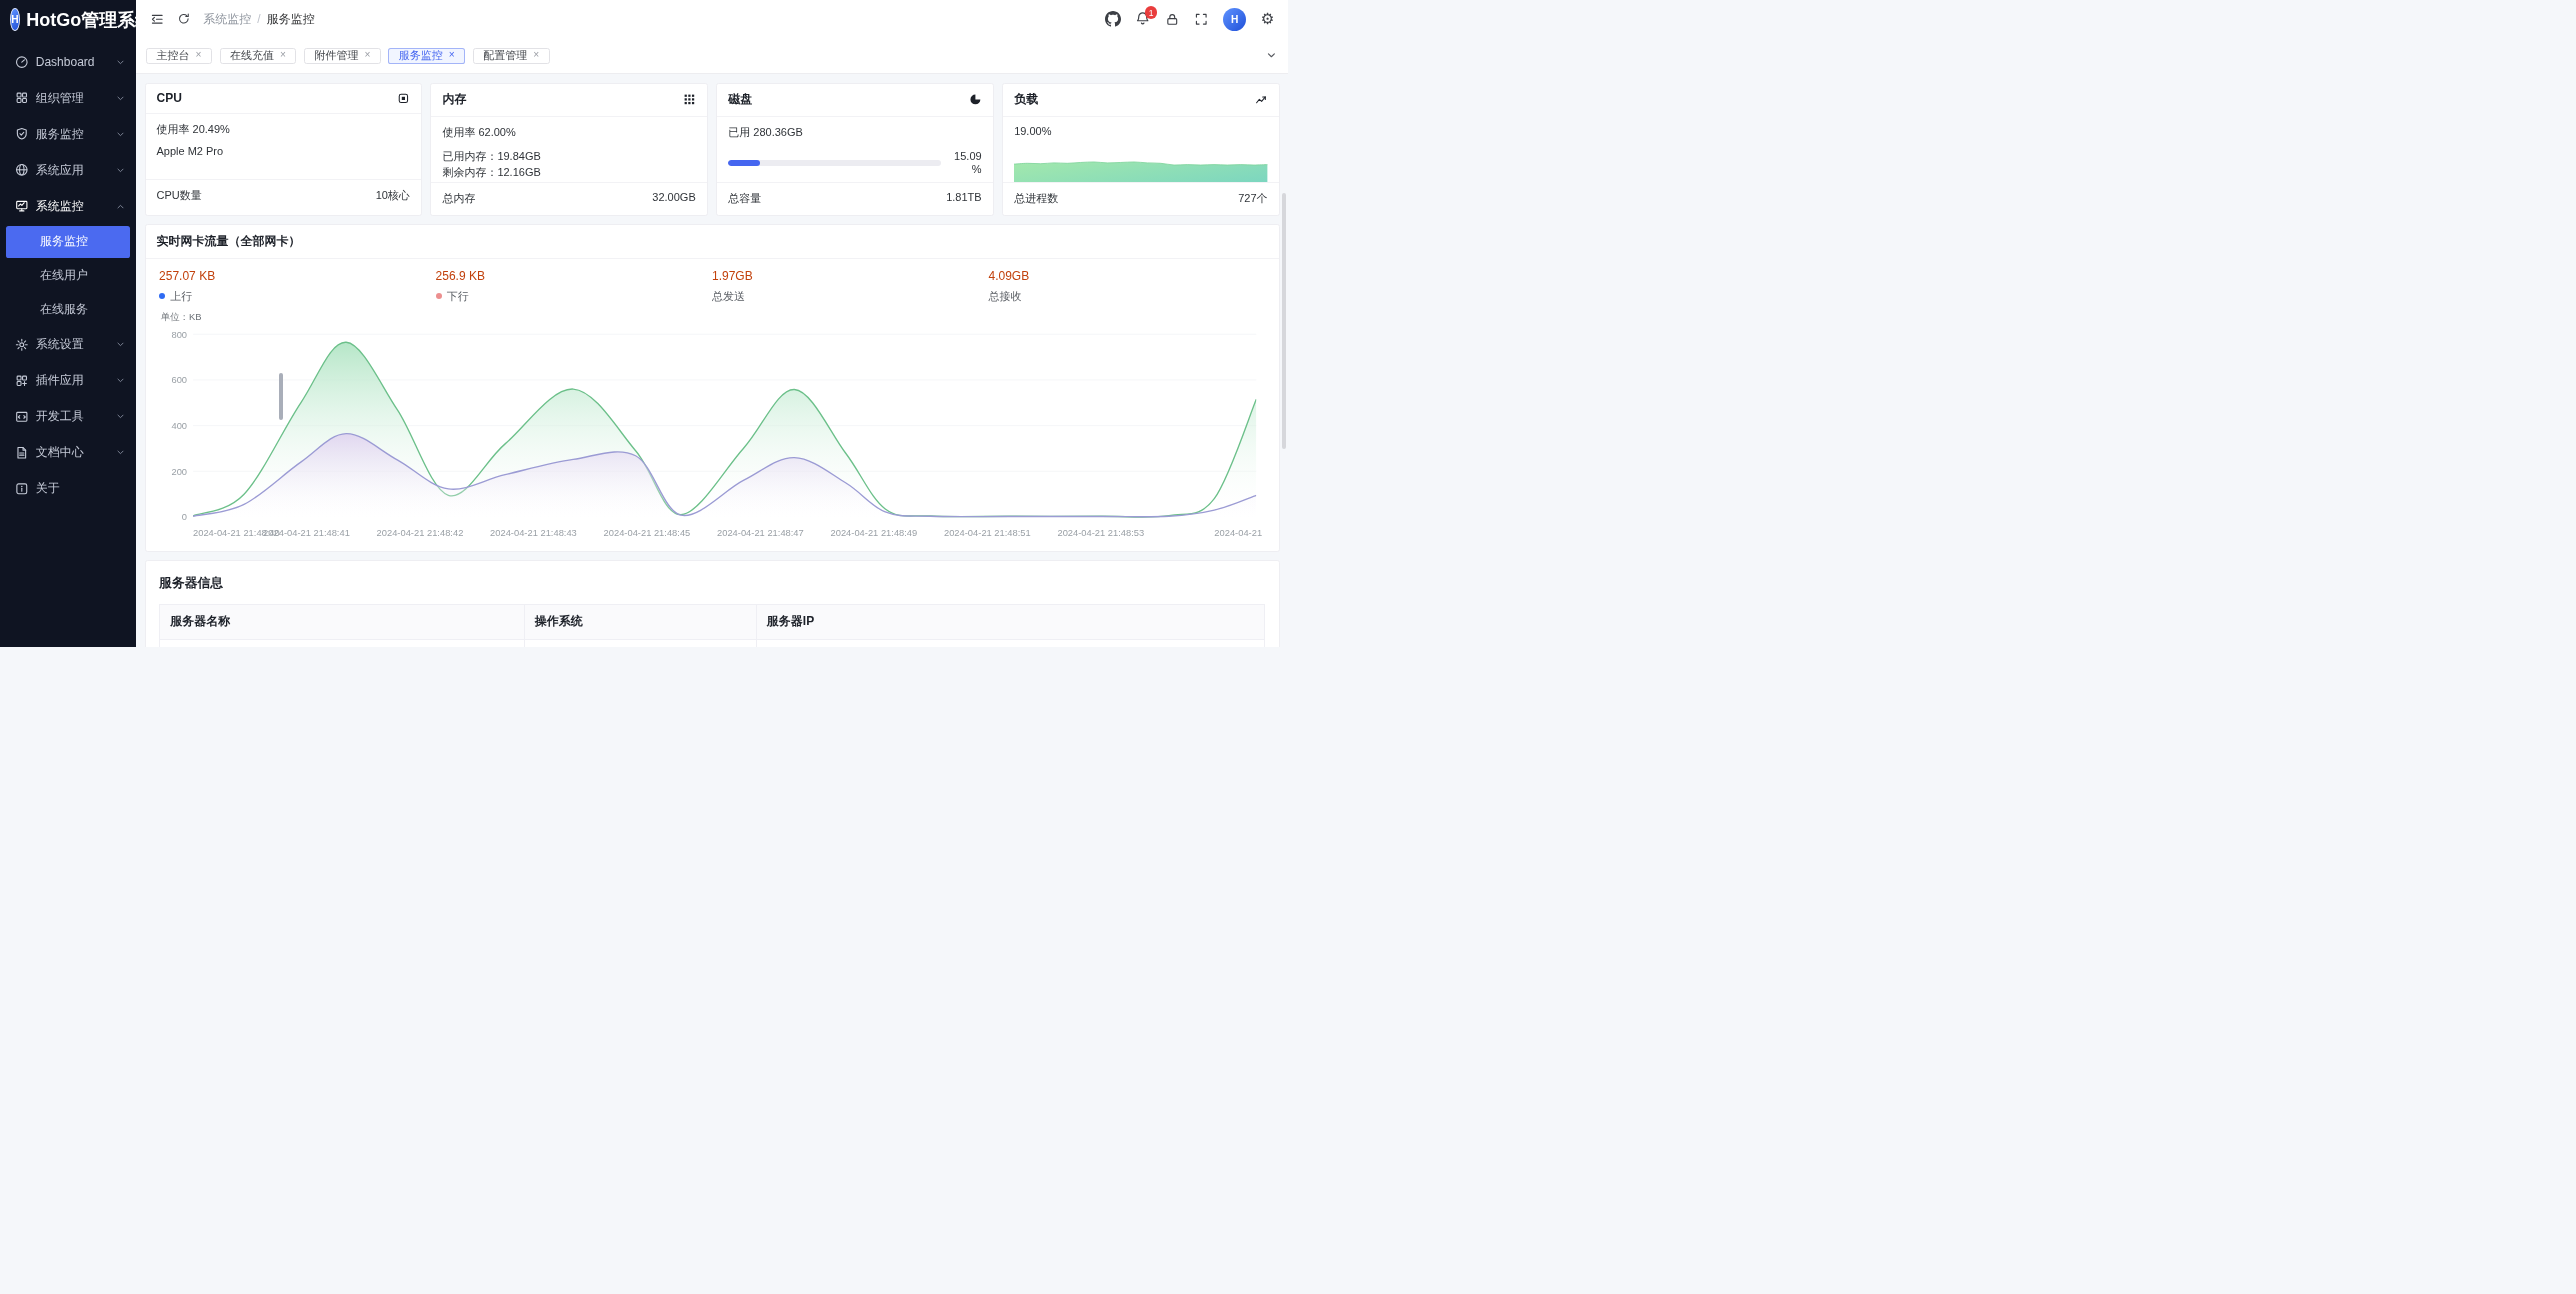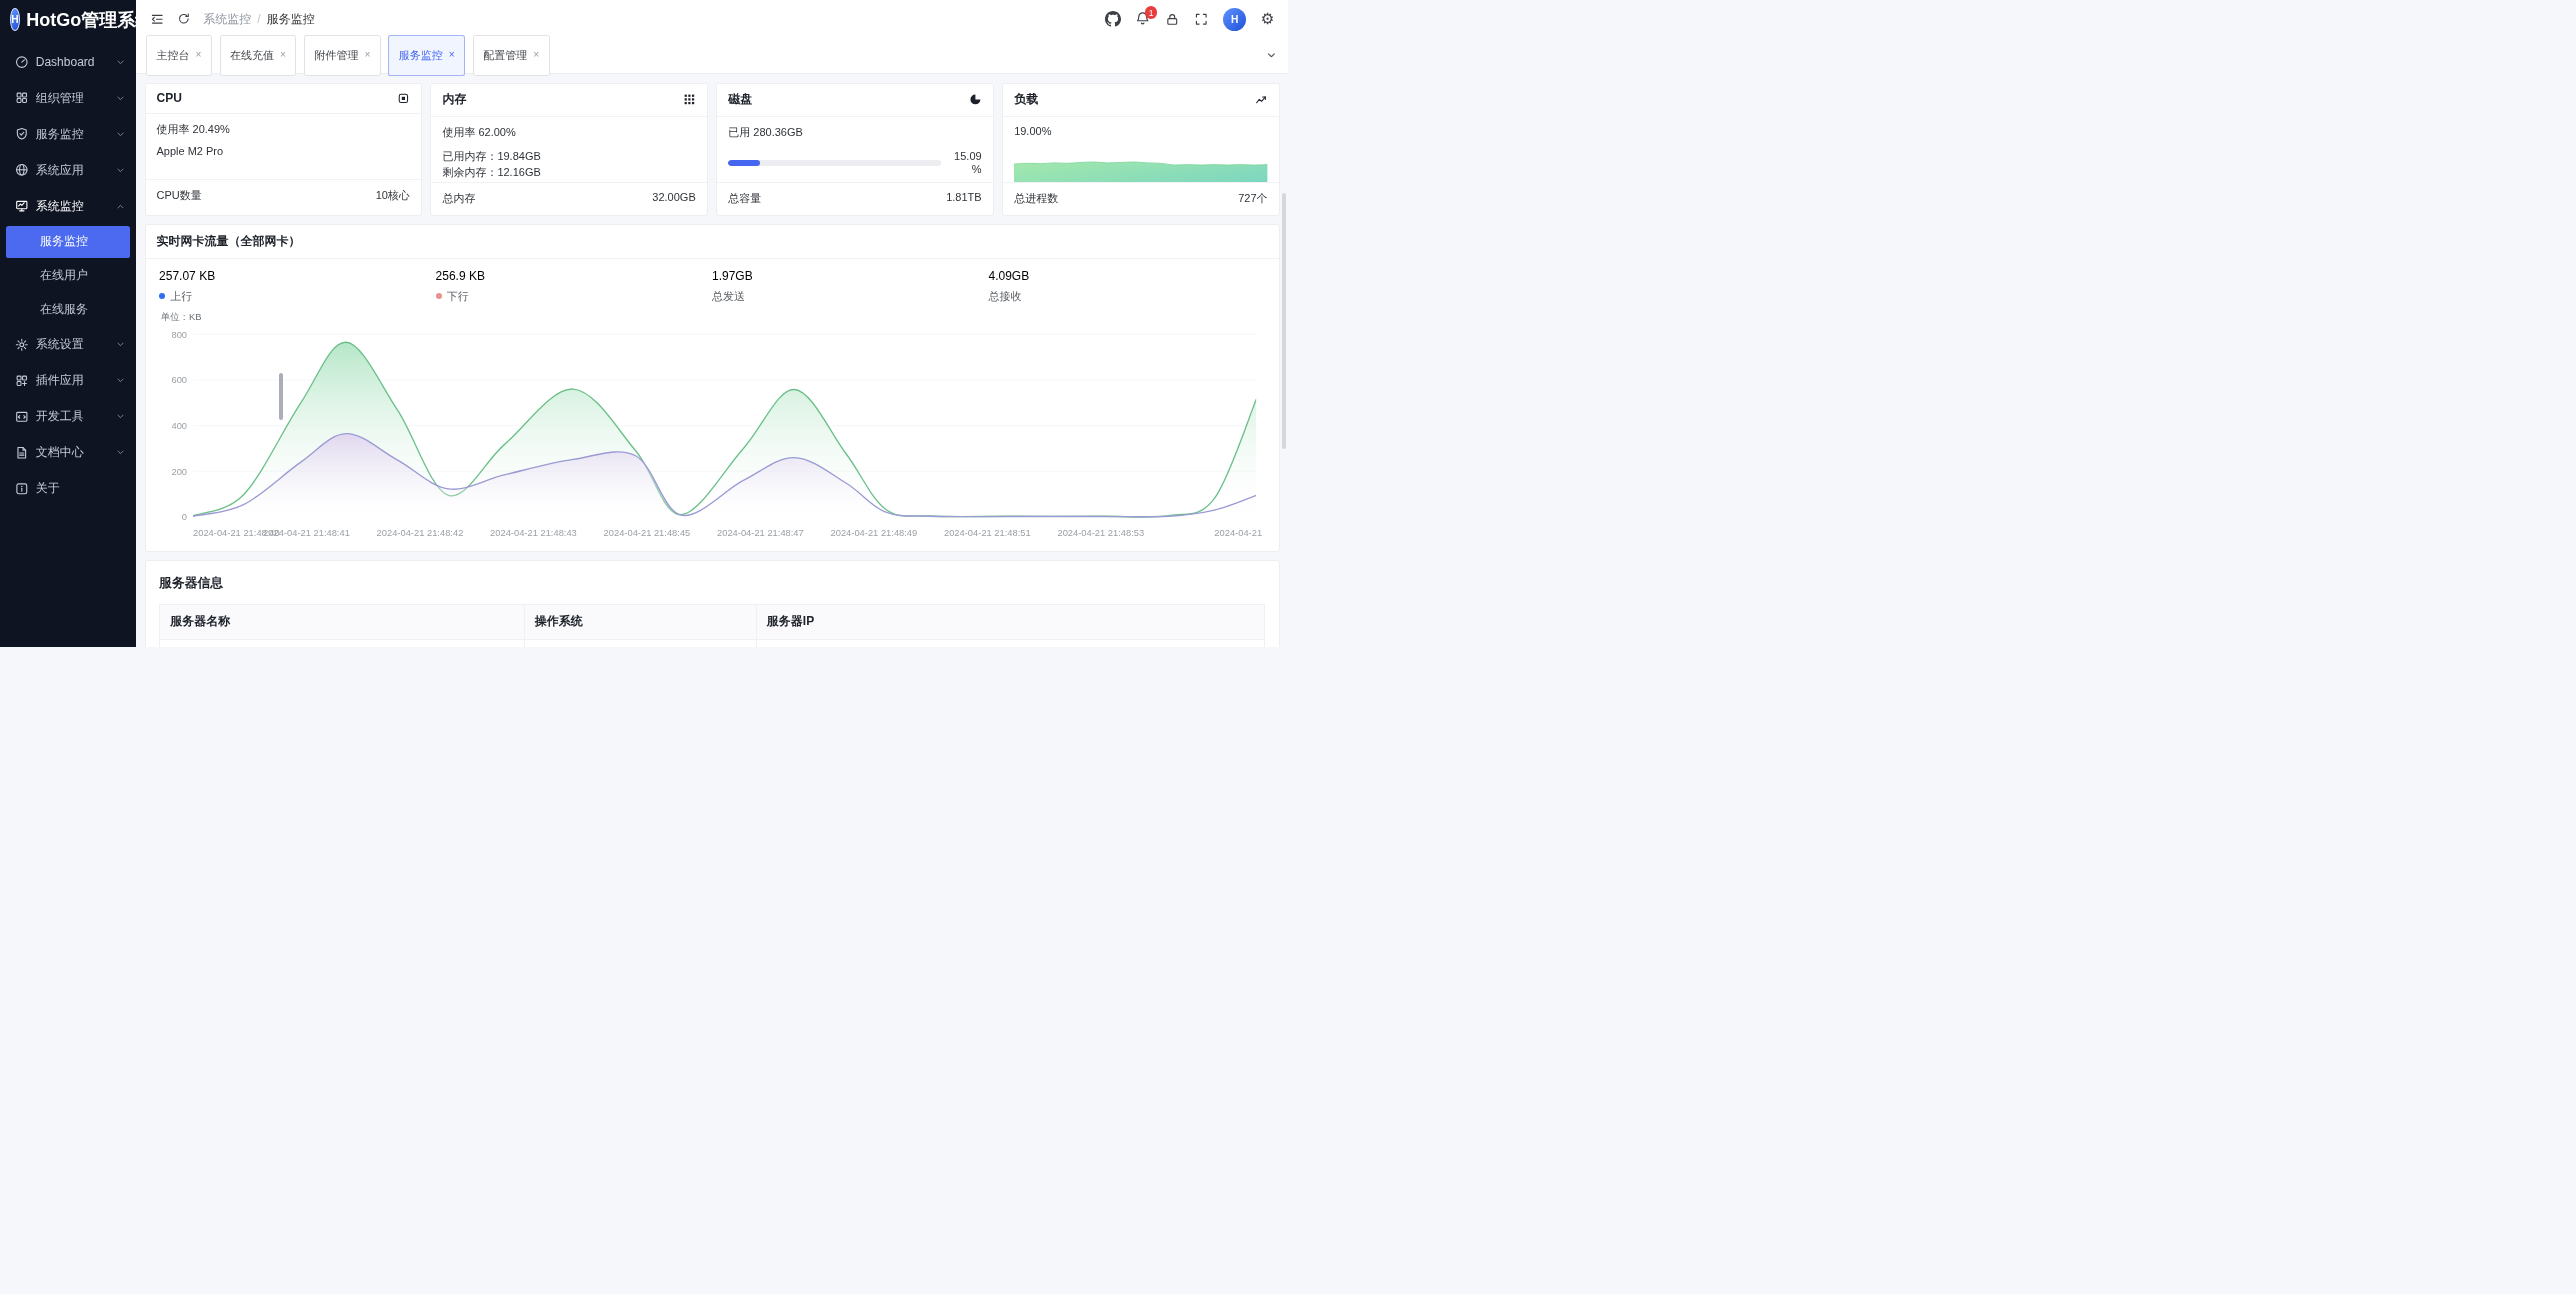--- a/index.html
+++ b/index.html
@@ -29,21 +29,21 @@
 .bc-section{color:#8f959e;cursor:pointer}
 .bc-sep{color:#c0c4cc}
 .bc-page{color:#303133}
 .topbar-right{margin-left:auto;display:flex;align-items:center;gap:14.5px}
 .bell-wrap{position:relative}
 .badge{position:absolute;top:-5.1px;right:-6.8px;background:#e93d3d;color:#fff;font-size:8.5px;min-width:12.8px;height:12.8px;border-radius:6.8px;display:flex;align-items:center;justify-content:center;padding:0 2.6px}
 .avatar{width:23px;height:23px;border-radius:50%;background:linear-gradient(135deg,#5f93ff,#2050d8);color:#fff;font-size:10.2px;font-weight:bold;display:flex;align-items:center;justify-content:center;cursor:pointer}
 .gear-glyph{font-size:15.4px;color:#3c3f45;line-height:1}
 
 .tabbar{height:36px;background:#fff;border-bottom:0.9px solid #ededf0;display:flex;align-items:center;gap:7.7px;padding:0 10.2px;flex:0 0 36px}
-.tab{height:41px;display:flex;align-items:center;gap:6px;padding:0 9.4px;border:0.9px solid #e2e2e6;border-radius:2.6px;background:#fff;font-size:11px;color:#46494e;cursor:pointer;white-space:nowrap}
+.tab{height:16px;display:flex;align-items:center;gap:6px;padding:0 9.4px;border:0.9px solid #e2e2e6;border-radius:2.6px;background:#fff;font-size:11px;color:#46494e;cursor:pointer;white-space:nowrap}
 .tab-close{font-size:10.2px;color:#9a9da4;line-height:1}
 .tab.active{color:var(--primary,#4566f0);border-color:rgba(69,102,240,.45);background:#f1f5ff}
 .tab.active .tab-close{color:var(--primary,#4566f0)}
 .tab-dropdown{margin-left:auto;color:#55585e;cursor:pointer;display:flex}
 
 .content{flex:1;padding:8.5px;display:flex;flex-direction:column;gap:8.5px;overflow:hidden;position:relative}
 .stat-row{display:grid;grid-template-columns:repeat(4,1fr);gap:8.5px}
 .card{background:#fff;border:0.9px solid #eeeef2;border-radius:2.6px}
 .card-head{display:flex;align-items:center;justify-content:space-between;padding:7.7px 11px;border-bottom:0.9px solid #f2f2f5}
 .card-title{font-size:12px;font-weight:700;color:#1d2129}
@@ -56,21 +56,21 @@
 .disk-used{margin-bottom:9.4px}
 .disk-bar-row{display:flex;align-items:center;gap:6.8px}
 .progress-track{flex:1;height:6px;border-radius:3.4px;background:#ececf1;overflow:hidden}
 .progress-fill{height:100%;border-radius:3.4px;background:var(--primary,#4566f0)}
 .disk-percent{width:34px;text-align:right;font-size:11px;line-height:13.6px}
 .load-value{margin-bottom:22px}
 #load-svg{width:100%;height:43px;display:block}
 
 .card-body2{padding:10.2px 13.6px 5.1px}
 .t-stats{display:grid;grid-template-columns:repeat(4,1fr);margin-bottom:1.7px}
-.t-value{font-size:12px;color:#000000;margin-bottom:6px}
+.t-value{font-size:12px;color:#c2410c;margin-bottom:6px}
 .t-label{display:flex;align-items:center;gap:5.1px;font-size:11px;color:#5c6066}
 .dot{width:6px;height:6px;border-radius:50%;display:inline-block}
 .dot-up{background:var(--up-dot,#2f6bf3)}
 .dot-down{background:var(--down-dot,#ec8f8f)}
 .unit-label{font-size:9.4px;color:#6b7076;margin:6.8px 0 0 1.7px}
 #traffic-svg{width:100%;height:222px;display:block}
 .axis-label{font-size:11px;fill:#9aa0a6;font-family:"Liberation Sans","DejaVu Sans",sans-serif}
 
 .server-card{padding:13.6px}
 .server-title{font-size:12.8px;font-weight:700;color:#1d2129}

